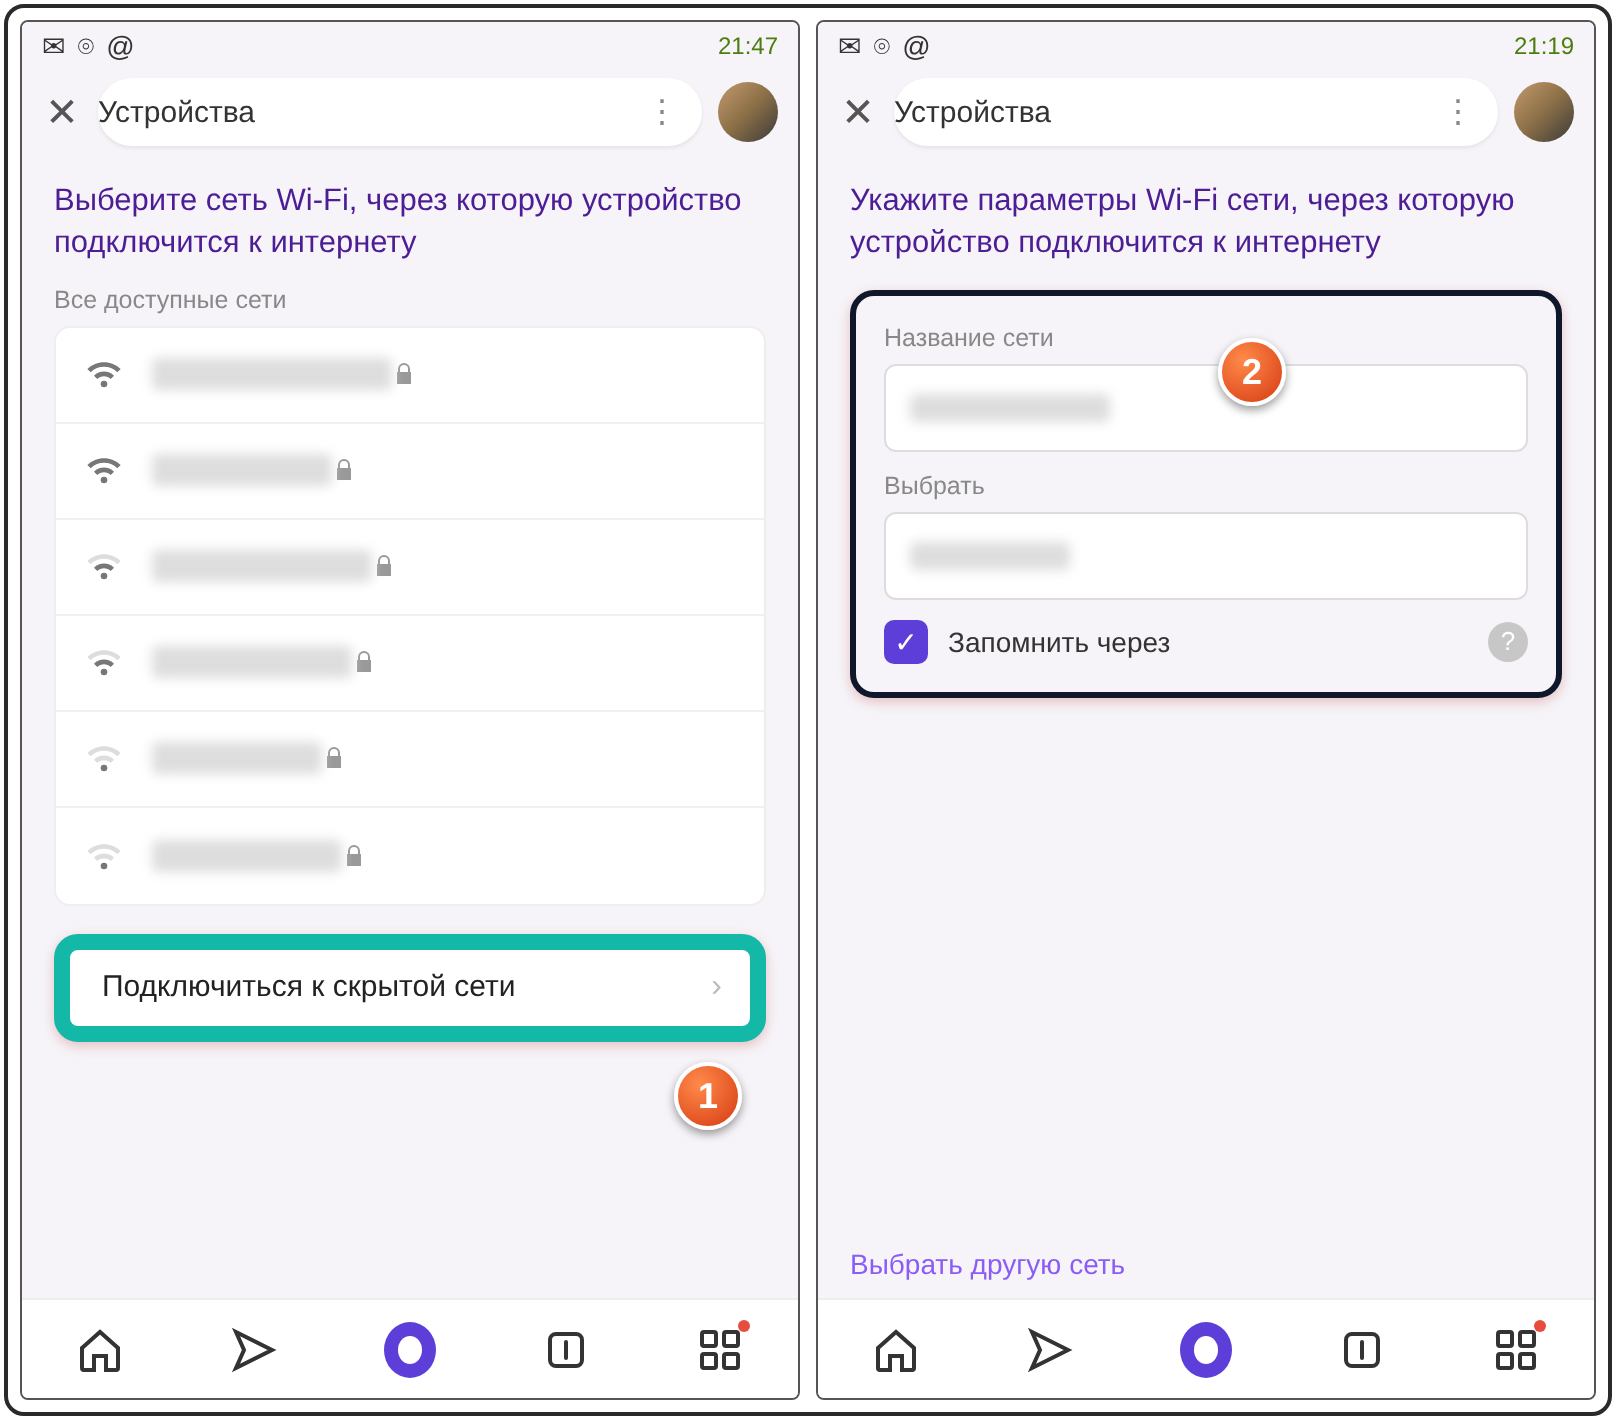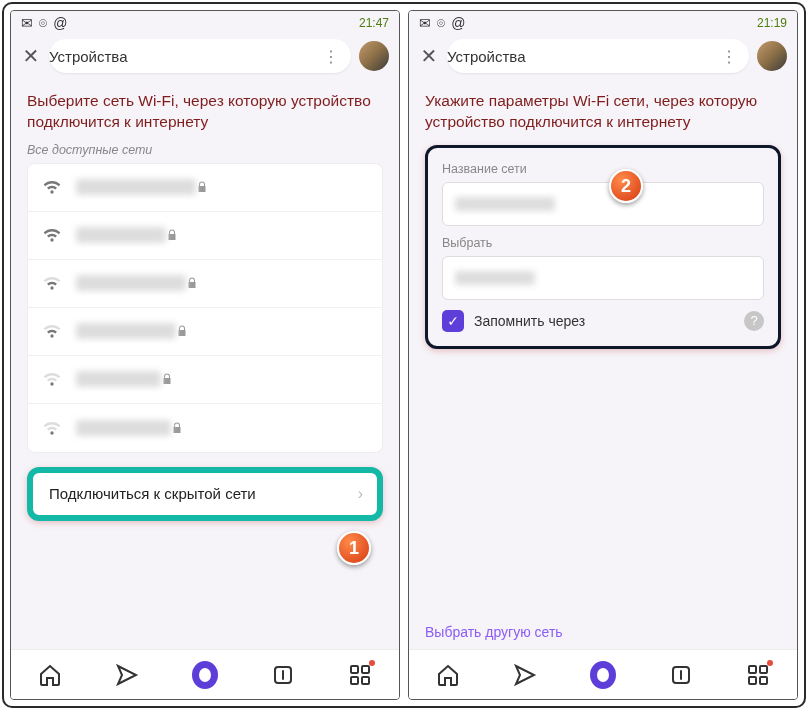--- a/index.html
+++ b/index.html
@@ -83,29 +83,28 @@
   }
   .content {
     flex: 1;
     padding: 14px 16px 0 16px;
     overflow: hidden;
     display: flex;
     flex-direction: column;
   }
   .heading {
     font-size: 15.5px;
-    color: #7f1d1d;
+    color: #4c1d95;
     line-height: 1.35;
     margin-bottom: 10px;
   }
   .subheading {
     font-size: 12.5px;
     color: #888;
     margin-bottom: 6px;
-    font-style: italic;
   }
   .wifi-list {
     background: #fff;
     border-radius: 8px;
     border: 1px solid #eee;
     overflow: hidden;
   }
   .wifi-item {
     height: 48px;
     display: flex;
@@ -124,21 +123,21 @@
     height: 16px;
     background: #ddd;
     border-radius: 3px;
     filter: blur(3px);
     max-width: 120px;
   }
   .lock-icon { width: 12px; fill: #999; }
   .hidden-net-box {
     margin-top: 14px;
     background: #fff;
-    border: 6px solid #14b8a6;
+    border: 8px solid #14b8a6;
     border-radius: 12px;
     height: 54px;
     display: flex;
     align-items: center;
     padding: 0 16px;
     font-size: 15px;
     color: #222;
     position: relative;
     cursor: pointer;
     box-shadow: 0 2px 6px rgba(180,40,40,0.25);

